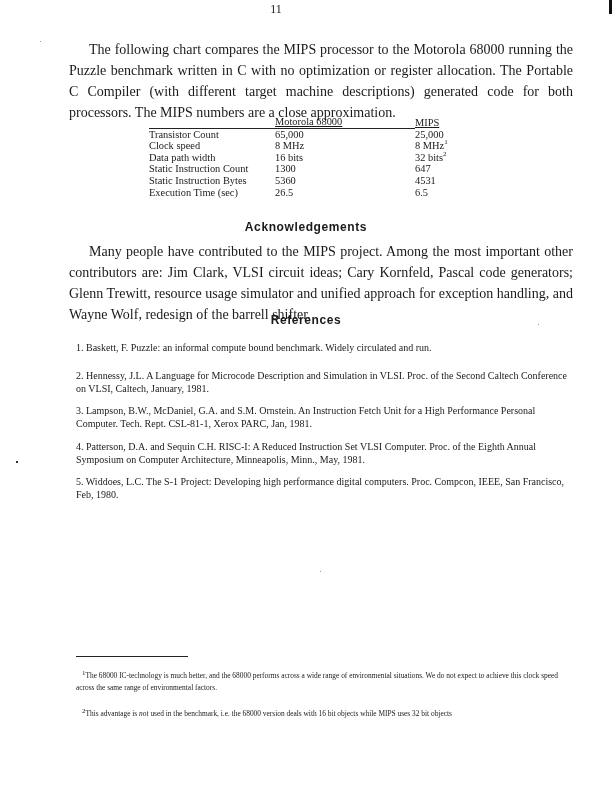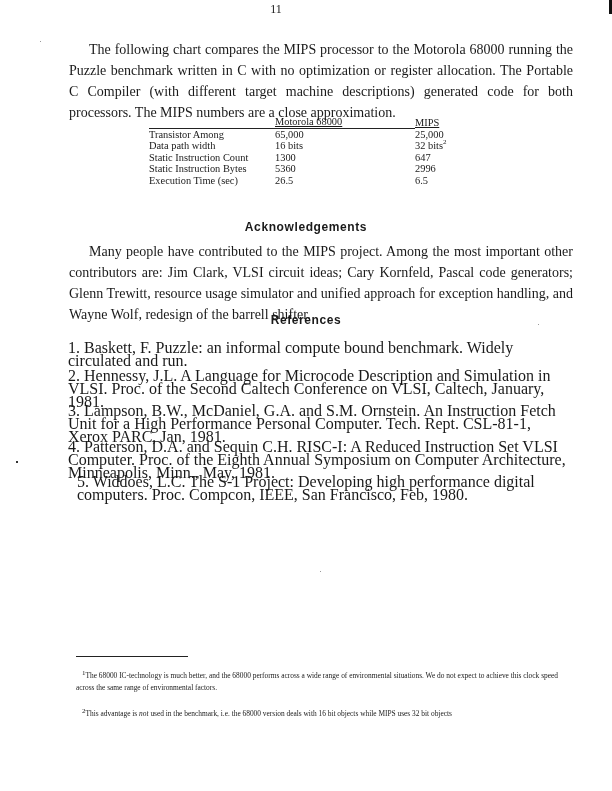--- a/index.html
+++ b/index.html
@@ -17,26 +17,26 @@
   table.cmp th.moto { width: 140px; border-bottom: 1px solid #222; text-decoration: underline; margin-left: 36px; }
   table.cmp th.mips { width: 40px; text-decoration: underline; }
   table.cmp td.lbl { width: 126px; }
   table.cmp td.v1 { width: 140px; }
   sup { font-size: 7px; line-height: 0; vertical-align: 5px; }
   .heading { left: 0; width: 612px; text-align: center; font-family: "Liberation Sans", sans-serif;
              font-weight: bold; font-size: 12px; letter-spacing: 0.6px; }
   .h-ack { top: 220px; }
   .ack { top: 241px; }
   .h-ref { top: 313px; }
-  .ref { left: 68px; width: 500px; font-size: 16px; line-height: 13px; }
+  .ref { left: 76px; width: 500px; font-size: 10px; line-height: 13px; }
   .r1 { top: 341px; }
   .r2 { top: 369px; }
   .r3 { top: 404px; }
   .r4 { top: 440px; }
-  .r5 { top: 475px; margin-left: 9px; }
+  .r5 { top: 475px; }
   .fn-rule { top: 656px; left: 76px; width: 112px; height: 0; border-top: 1px solid #222; }
   .fn { left: 76px; width: 500px; font-size: 7.4px; line-height: 12px; }
   .fn1 { top: 670px; }
   .fn1 .first, .fn2 .first { text-indent: 6px; display: block; }
   .fn2 { top: 708px; }
   .fn sup { font-size: 7px; vertical-align: 3px; }
   .speck { width: 1px; height: 1px; background: #999; }
 </style>
 </head>
 <body>
@@ -51,38 +51,43 @@
 <table class="cmp">
   <thead>
     <tr>
       <th class="blank"></th>
       <th class="moto">Motorola 68000</th>
       <th class="mips">MIPS</th>
     </tr>
   </thead>
   <tbody>
     <tr>
-      <td class="lbl">Transistor Among</td>
+      <td class="lbl">Transistor Count</td>
       <td class="v1">65,000</td>
       <td><span>25,000</span></td>
+    </tr>
+    <tr>
+      <td class="lbl">Clock speed</td>
+      <td class="v1">8 MHz</td>
+      <td><span>8 MHz</span><sup>1</sup></td>
     </tr>
     <tr>
       <td class="lbl">Data path width</td>
       <td class="v1">16 bits</td>
       <td><span>32 bits</span><sup>2</sup></td>
     </tr>
     <tr>
       <td class="lbl">Static Instruction Count</td>
       <td class="v1">1300</td>
       <td><span>647</span></td>
     </tr>
     <tr>
       <td class="lbl">Static Instruction Bytes</td>
       <td class="v1">5360</td>
-      <td><span>2996</span></td>
+      <td><span>4531</span></td>
     </tr>
     <tr>
       <td class="lbl">Execution Time (sec)</td>
       <td class="v1">26.5</td>
       <td><span>6.5</span></td>
     </tr>
   </tbody>
 </table>
 
 <div class="abs heading h-ack">Acknowledgements</div>

